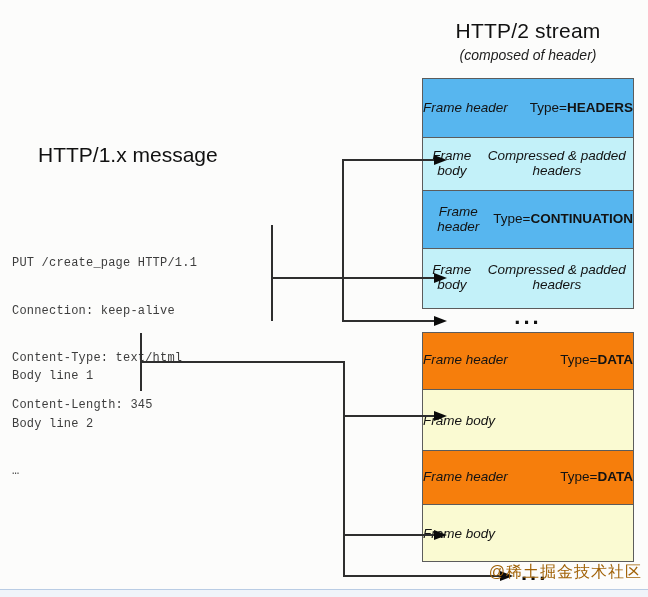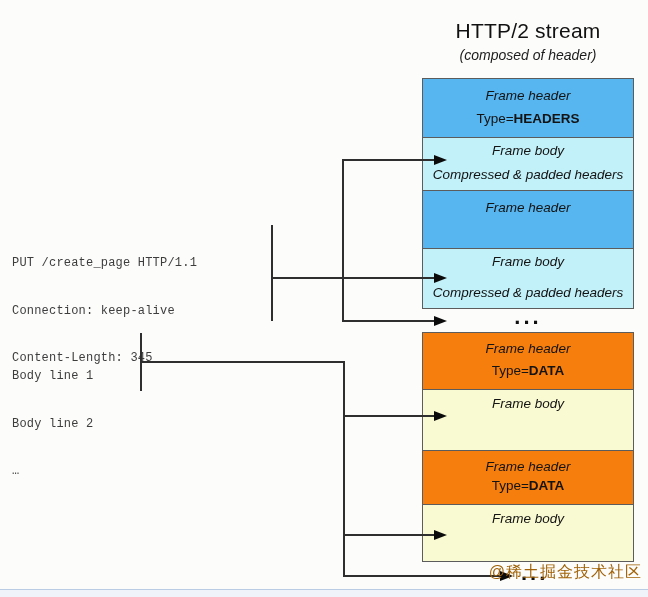--- a/index.html
+++ b/index.html
@@ -30,21 +30,21 @@
     font-family:"Liberation Mono","DejaVu Sans Mono",monospace;
     font-size:12px;line-height:15.7px;
     color:#3d3d3d;white-space:pre;letter-spacing:.2px;
   }
   .code.req{top:225px;}
   .code.body{top:338px;}
   
   .frame{
     position:absolute;left:422px;width:212px;
     box-sizing:border-box;border:1px solid #5c5c5c;
-    display:flex;flex-direction:column;align-items:center;
+    display:flex;flex-direction:row;align-items:center;
     justify-content:space-between;
     font-size:13.5px;color:#131313;text-align:center;
   }
   .frame .lbl{font-style:italic;}
   .frame .sub{font-style:italic;}
   .frame .typ{font-style:normal;}
   .frame .typ b{font-weight:bold;}
   .hdr-blue{background:#57b6ef;padding:9px 0 11px;}
   .bdy-cyan{background:#c3f1f9;padding:5px 0 8px;}
   .hdr-orange{background:#f67e0c;padding:8px 0 11px;}
@@ -78,43 +78,46 @@
 </style>
 </head>
 <body>
 
 <div class="canvas">
 
   <div class="stream-title">
     <div class="t1">HTTP/2 stream</div>
     <div class="t2">(composed of header)</div>
   </div>
+  <div class="msg-title">HTTP/1.x message</div>
 
   <div class="code req">
     <div>PUT /create_page HTTP/1.1</div>
     <div>Connection: keep-alive</div>
+    <div>Content-Type: text/html</div>
     <div>Content-Length: 345</div>
   </div>
 
   <div class="code body">
     <div>Body line 1</div>
     <div>Body line 2</div>
     <div>…</div>
   </div>
 
   <div class="frame hdr-blue" style="top:78px;height:60px;">
     <div class="lbl">Frame header</div>
     <div class="typ"><span>Type=</span><b>HEADERS</b></div>
   </div>
   <div class="frame bdy-cyan" style="top:137px;height:54px;">
     <div class="lbl">Frame body</div>
     <div class="sub">Compressed &amp; padded headers</div>
   </div>
   <div class="frame hdr-blue" style="top:190px;height:59px;">
     <div class="lbl">Frame header</div>
+    <div class="typ"><span>Type=</span><b>CONTINUATION</b></div>
   </div>
   <div class="frame bdy-cyan" style="top:248px;height:61px;">
     <div class="lbl">Frame body</div>
     <div class="sub">Compressed &amp; padded headers</div>
   </div>
 
   <div class="dots mid">...</div>
 
   <div class="frame hdr-orange" style="top:332px;height:58px;">
     <div class="lbl">Frame header</div>

